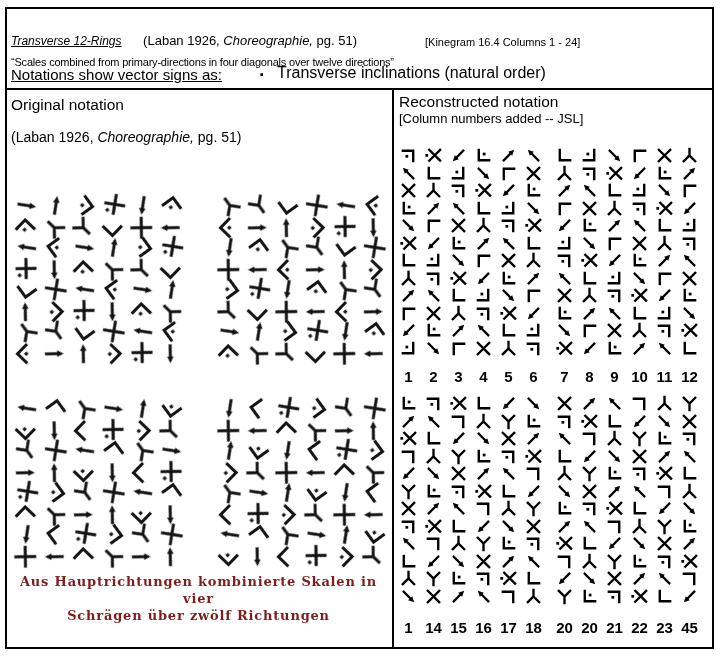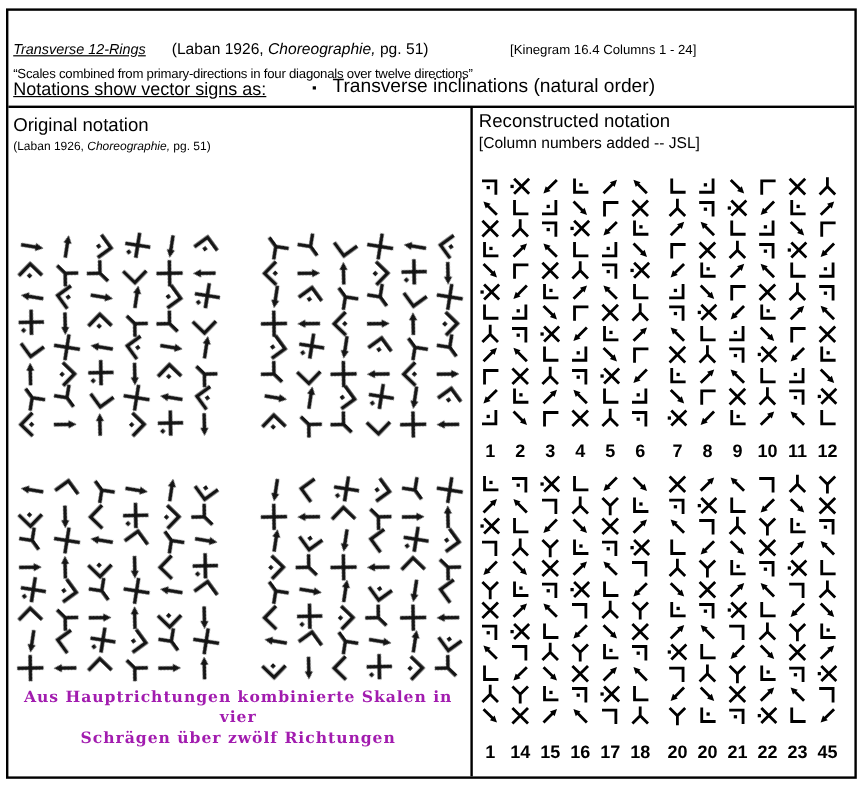--- a/index.html
+++ b/index.html
@@ -20,21 +20,21 @@
   .h-kinegram{position:absolute;left:418px;top:27px;font-size:11px;white-space:nowrap;}
   .h-vec-label{position:absolute;left:4px;top:57px;font-size:15px;text-decoration:underline;white-space:nowrap;}
   .h-bullet{position:absolute;left:253px;top:59px;font-size:11px;}
   .h-vec-value{position:absolute;left:270px;top:55px;font-size:16px;white-space:nowrap;}
   .h-vec-note{font-size:16px;}
   
   .panels{position:absolute;left:0;top:81px;right:0;bottom:0;display:flex;}
   .left-panel{position:relative;width:387px;box-sizing:border-box;border-right:2px solid #000;}
   .right-panel{position:relative;flex:1;}
   .p-title{position:absolute;left:4px;top:6px;font-size:15.5px;white-space:nowrap;}
-  .p-sub{position:absolute;left:4px;top:27px;font-size:10px;white-space:nowrap;}
+  .p-sub{position:absolute;left:4px;top:39px;font-size:14px;white-space:nowrap;}
   .r-title{position:absolute;left:5px;top:3px;font-size:15.5px;white-space:nowrap;}
   .r-sub{position:absolute;left:5px;top:21px;font-size:13px;white-space:nowrap;}
   
   svg.glyph{display:block;fill:none;stroke-linecap:square;stroke-linejoin:miter;}
   .r-grid{position:absolute;left:6px;display:flex;gap:14px;}
   .r-group{display:flex;gap:8px;}
   .r-col{width:17px;display:flex;flex-direction:column;}
   .r-col svg.glyph{width:17px;height:17px;margin-bottom:0.5px;color:#000;stroke-width:2.5;}
   .r-grid-top{top:57px;}
   .r-grid-bottom{top:305px;}
@@ -47,21 +47,21 @@
   .l-group{display:flex;gap:3px;}
   .l-col{width:26px;display:flex;flex-direction:column;align-items:center;}
   .l-col svg.glyph{width:22px;height:20px;margin-bottom:1px;color:#141414;stroke-width:2.7;filter:blur(0.35px);}
   .l-col svg.glyph:nth-child(odd){transform:rotate(-36deg) translateX(1px);}
   .l-col svg.glyph:nth-child(even){transform:rotate(-46deg) translateX(-1px);}
   .l-grid-top{top:106px;}
   .l-grid-bottom{top:309px;}
   .l-caption{
     position:absolute;left:0;top:483px;width:383px;text-align:center;
     font-family:"DejaVu Serif",serif;font-weight:bold;font-size:13px;
-    letter-spacing:0.8px;line-height:17px;color:#a21caf;
+    letter-spacing:0.8px;line-height:17px;color:#7f1d1d;
   }
   .hidden-defs{position:absolute;width:0;height:0;overflow:hidden;}
 </style>
 </head>
 <body>
 
 <svg class="hidden-defs" aria-hidden="true">
   <defs>
     <g id="g-tl">
         <path d="M4,15 L4,4 L15,4" stroke="currentColor"></path>

